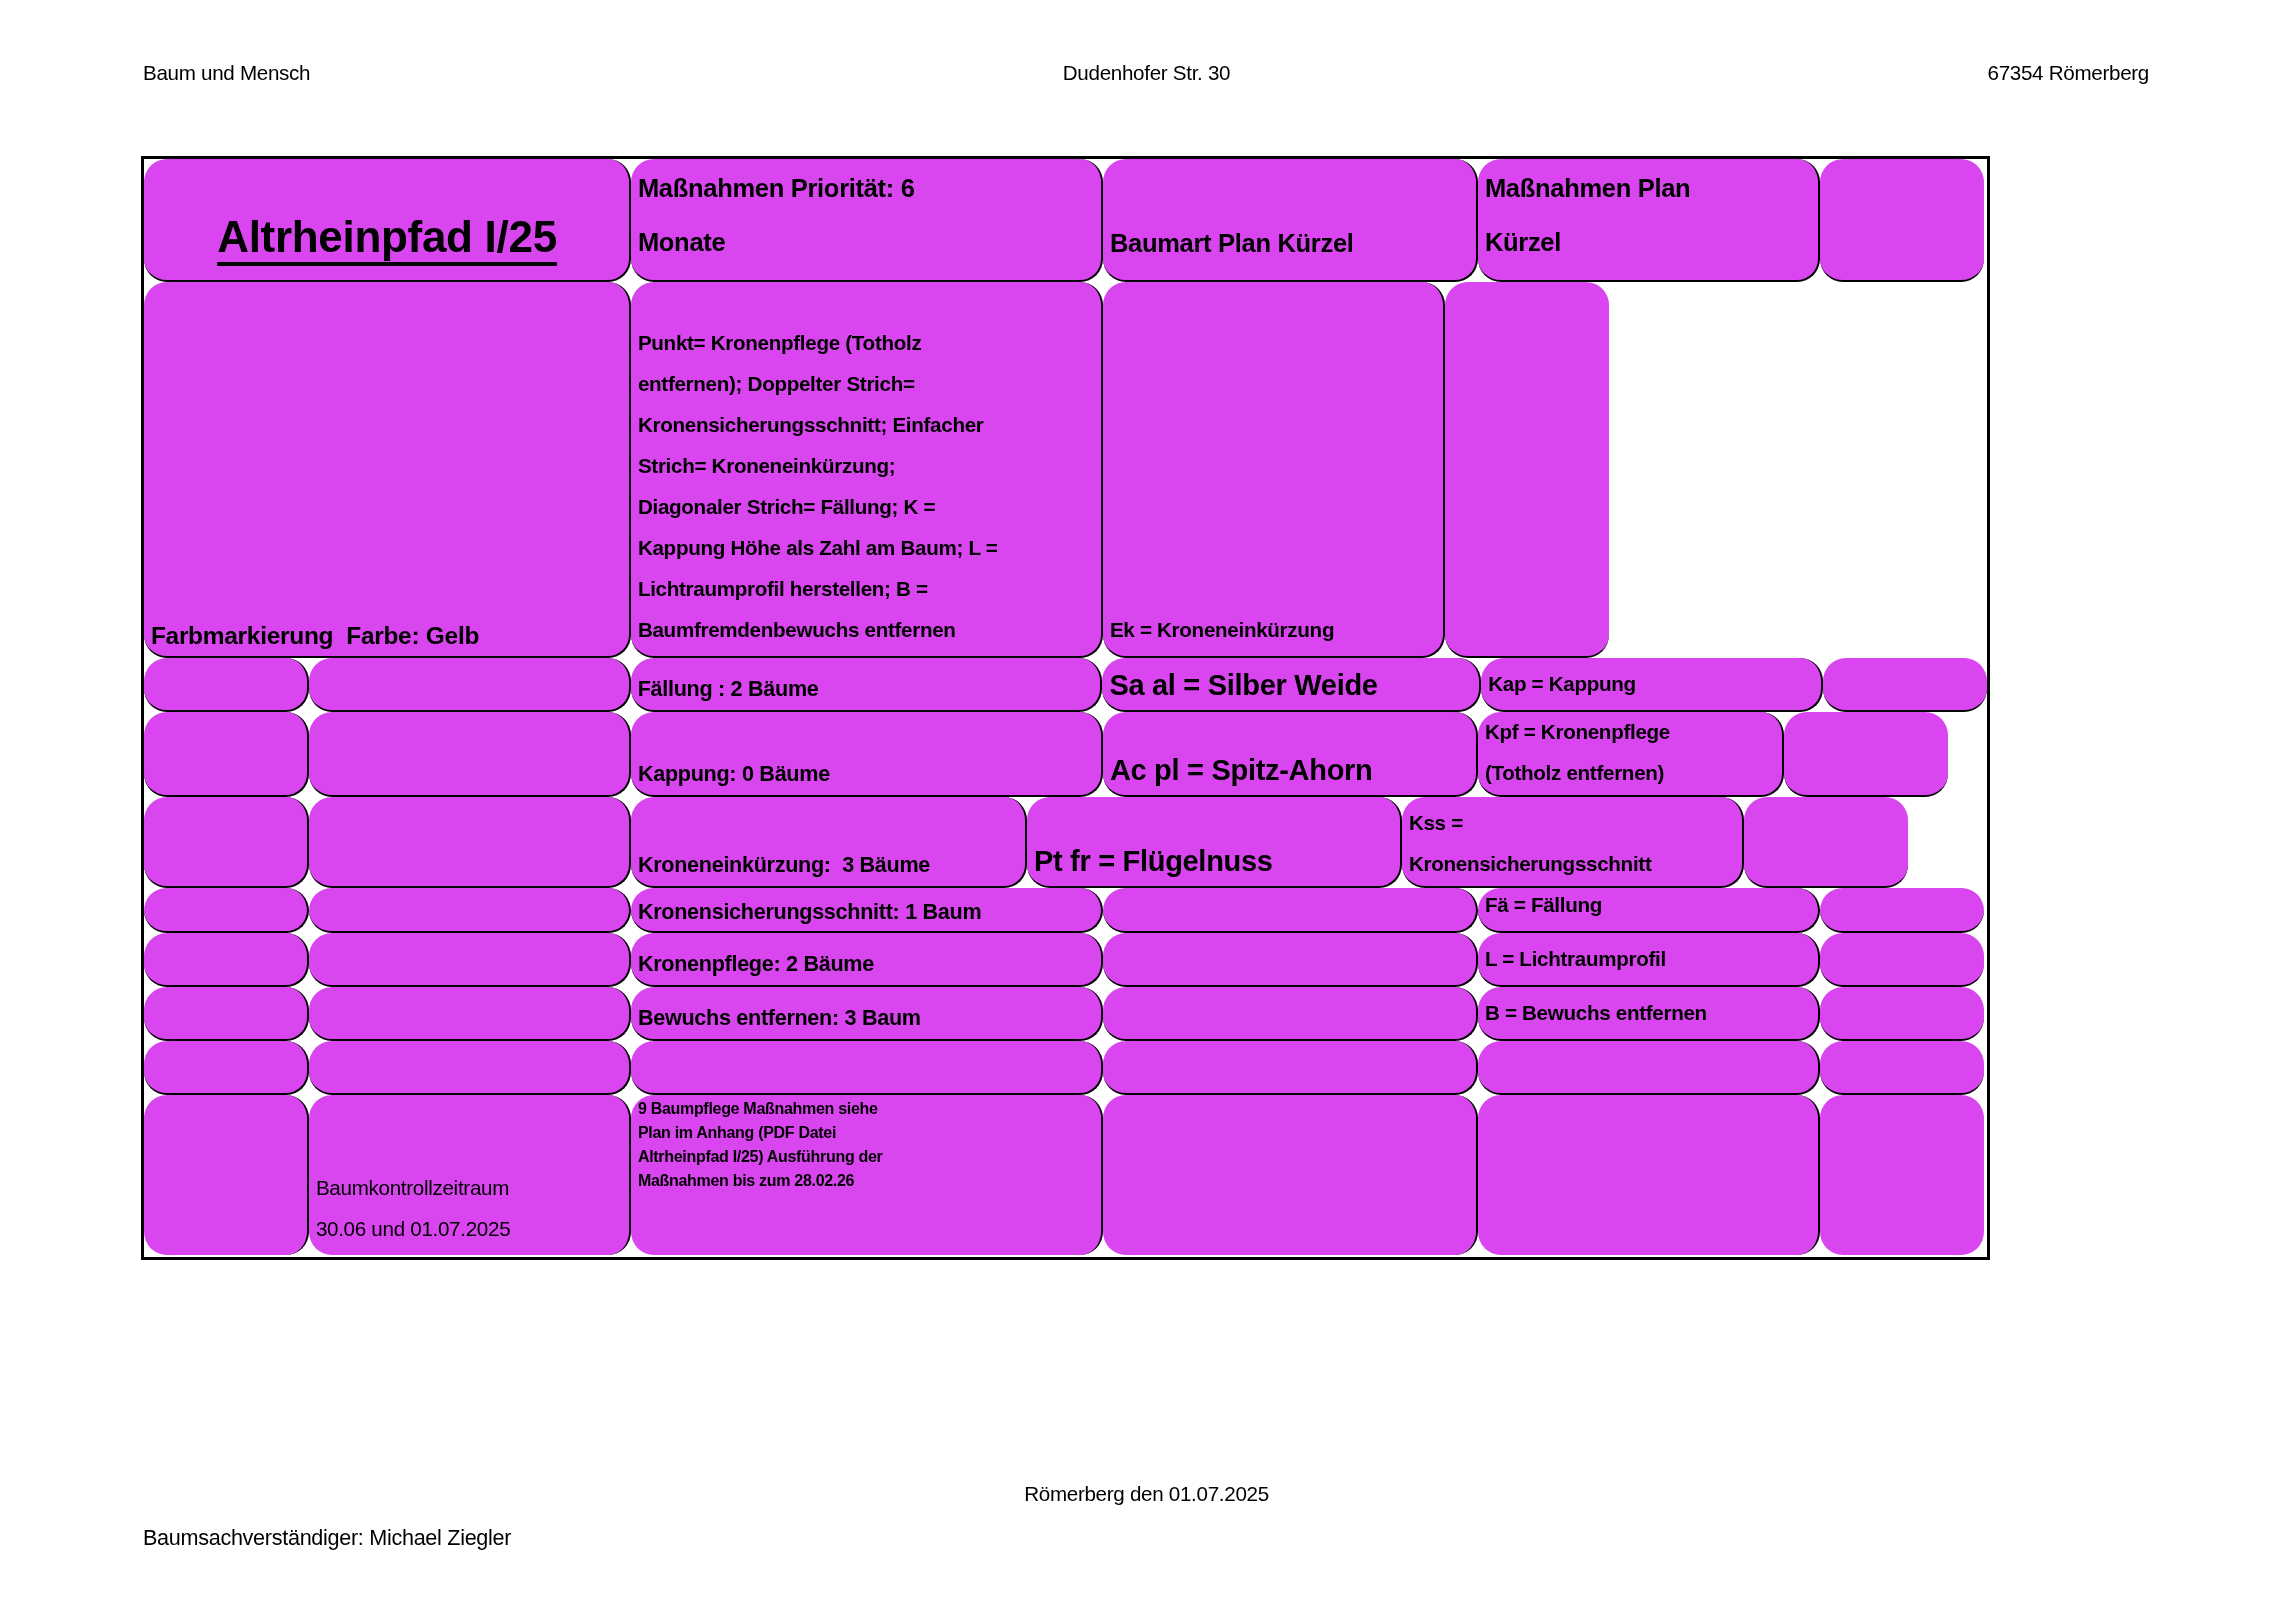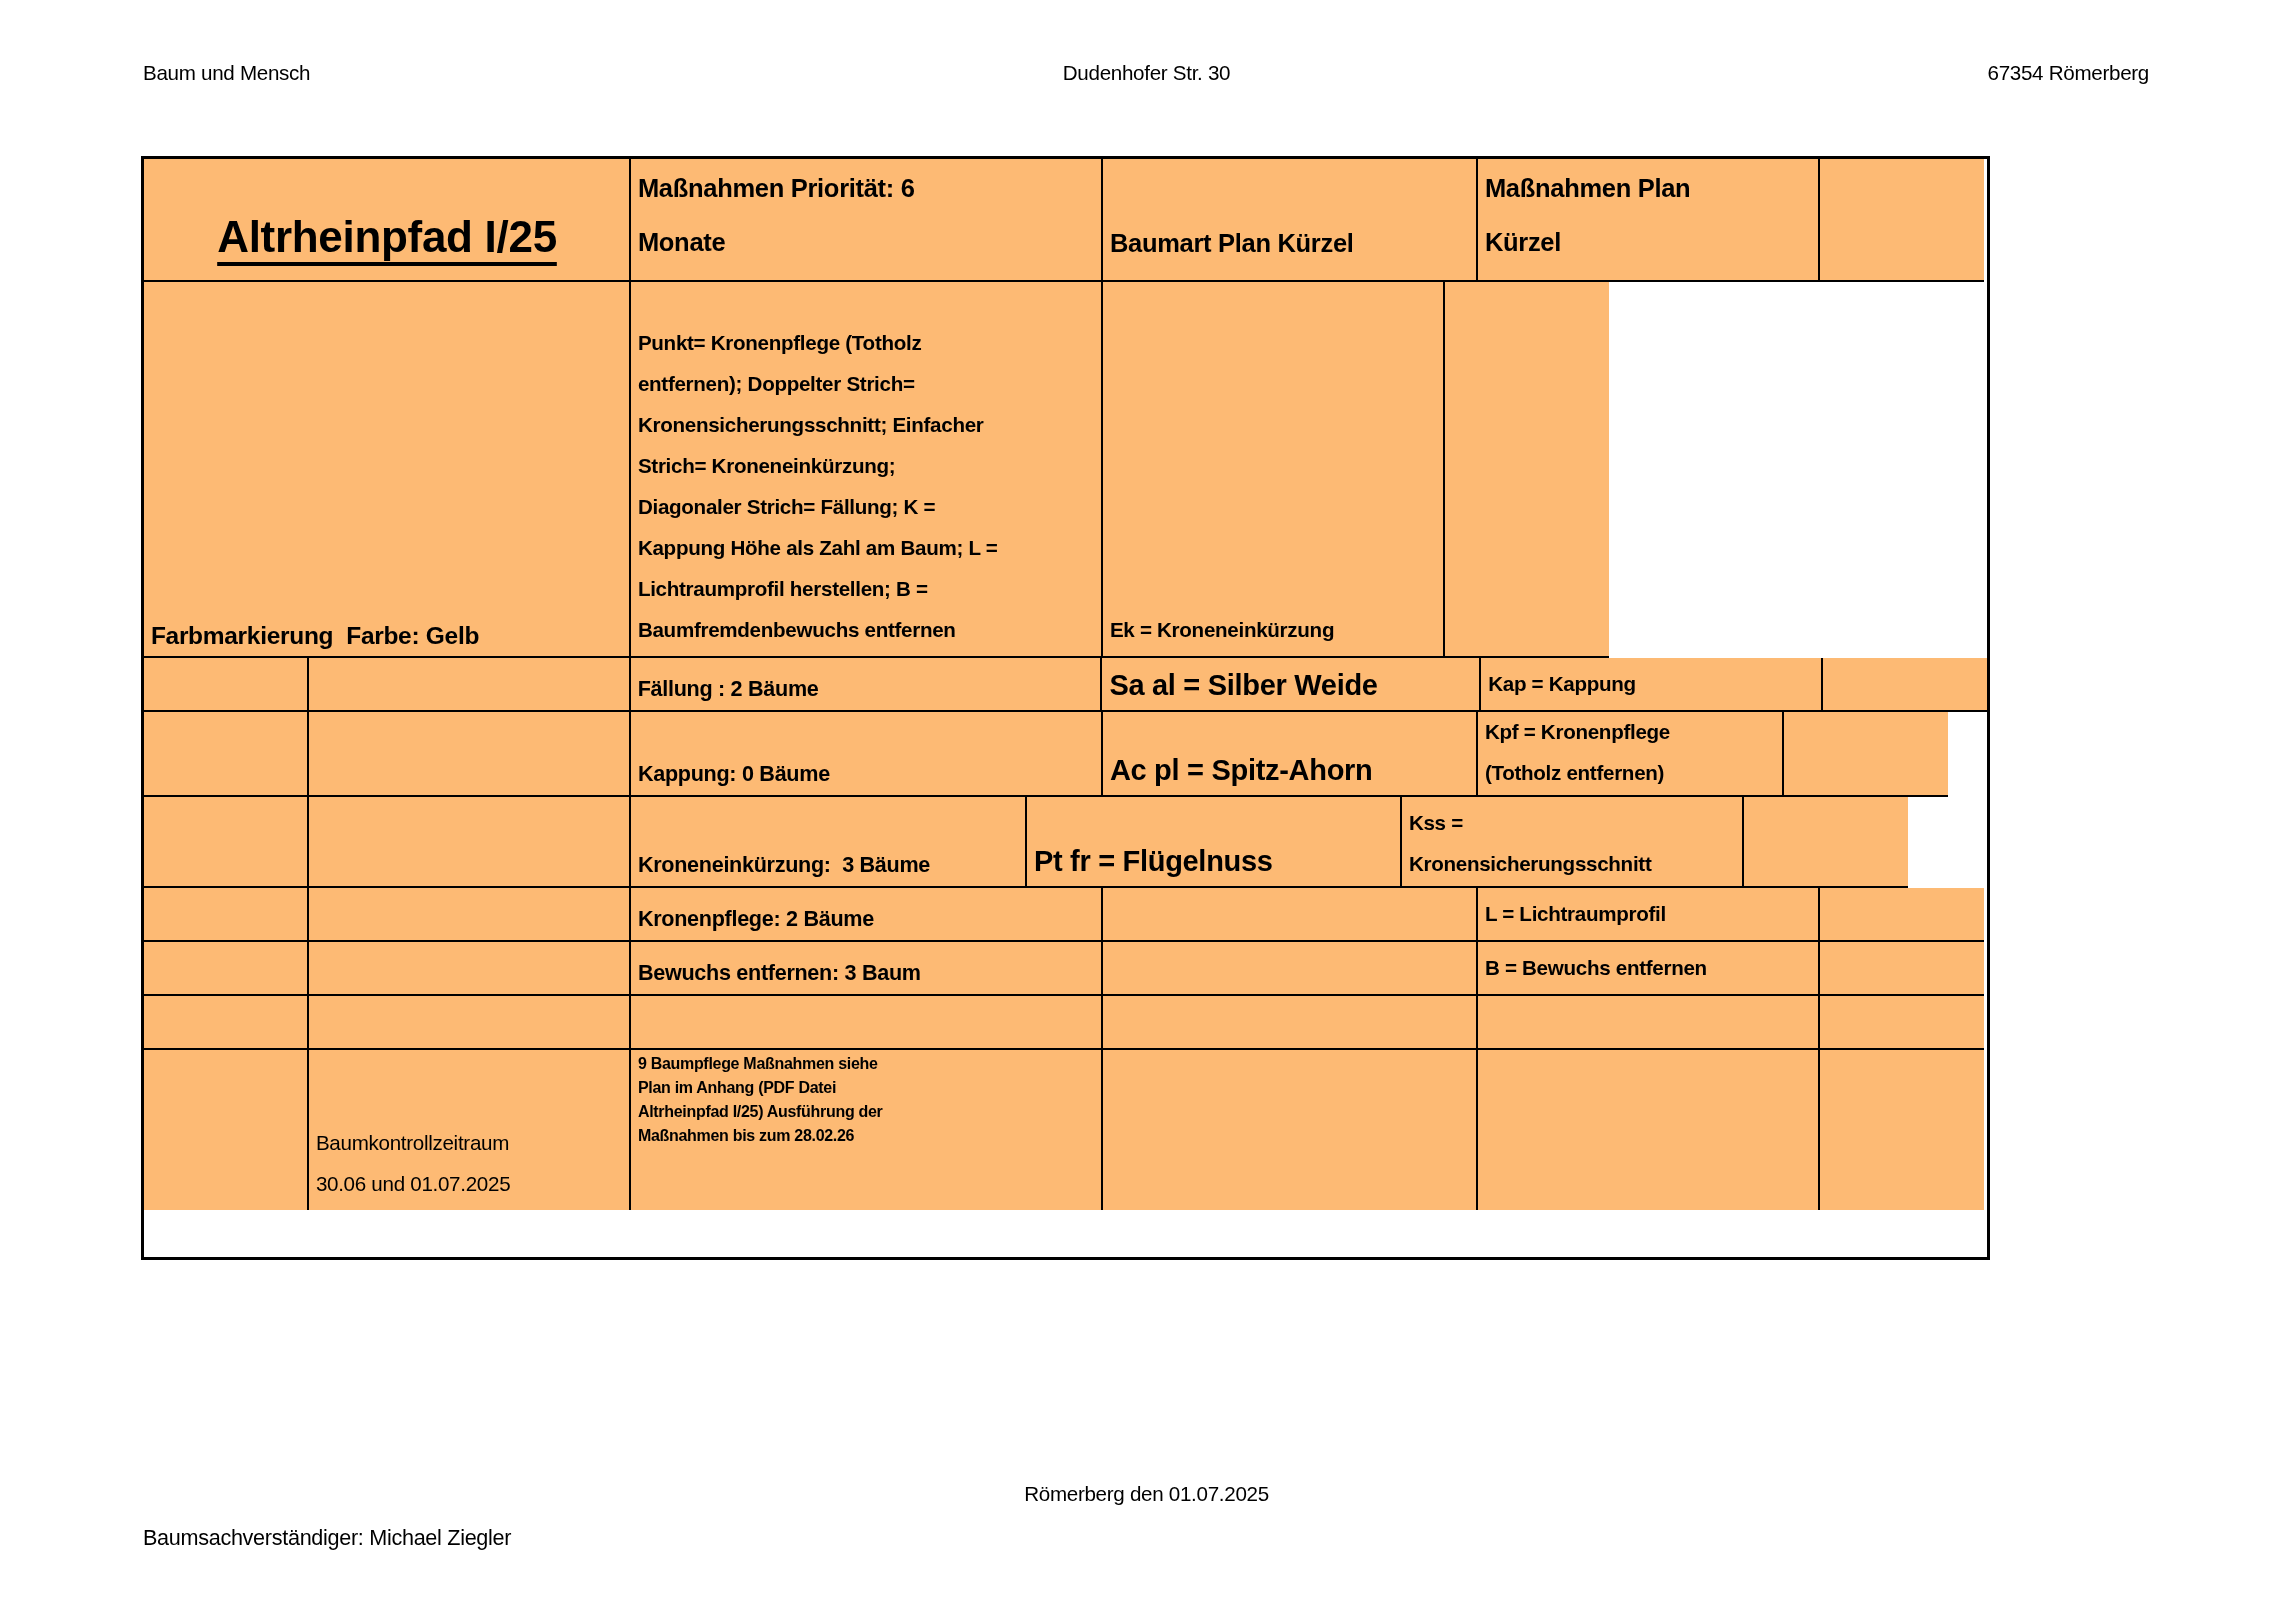--- a/index.html
+++ b/index.html
@@ -16,21 +16,21 @@
   .hdr-right { position:absolute; right:144px; top:61px; font-size:20.6px; font-weight:400; }
 
   
   .doc-table {
     position:absolute; left:141px; top:156px; width:1849px; height:1104px;
     border:3.9px solid #000; box-sizing:border-box; display:flex; flex-direction:column; background:#fff;
   }
   .trow { display:flex; flex:none; }
   .cell {
     box-sizing:border-box; border-right:2px solid #000; border-bottom:2px solid #000;
-    display:flex; align-items:flex-end; padding:3.9px 5.9px 7.8px 6.9px; overflow:hidden; background:#fdba74;
+    display:flex; align-items:flex-end; padding:3.9px 5.9px 7.8px 6.9px; overflow:hidden; background:#d946ef;border-radius:23px;
   }
   .cell:last-child { border-right:none; }
   .trow:last-child .cell { border-bottom:none; }
 
   .va-top    { align-items:flex-start; }
 
   
   .t-title   { font-size:44px; font-weight:700; text-decoration:underline; text-decoration-thickness:3.9px; text-underline-offset:9.8px; }
   .t-h       { font-size:25.5px; font-weight:700; line-height:54px; }
   .t-mark    { font-size:24.5px; font-weight:700; }
@@ -140,20 +140,32 @@
       <div class="cell" style="width:375px">
           <span class="t-species">Pt fr = Flügelnuss</span>
         </div>
       <div class="cell pb2" style="width:342px">
           <span class="t-code">Kss =
 Kronensicherungsschnitt</span>
         </div>
       <div class="cell" style="width:164px"></div>
     </div>
 
+    <div class="trow" style="height:45px">
+      <div class="cell" style="width:165px"></div>
+      <div class="cell" style="width:322px"></div>
+      <div class="cell pb6" style="width:472px">
+          <span class="t-label">Kronensicherungsschnitt: 1 Baum</span>
+        </div>
+      <div class="cell" style="width:375px"></div>
+      <div class="cell pb6" style="width:342px">
+          <span class="t-code">Fä = Fällung</span>
+        </div>
+      <div class="cell" style="width:164px"></div>
+    </div>
 
     <div class="trow" style="height:54px">
       <div class="cell" style="width:165px"></div>
       <div class="cell" style="width:322px"></div>
       <div class="cell" style="width:472px">
           <span class="t-label">Kronenpflege: 2 Bäume</span>
         </div>
       <div class="cell pb6" style="width:375px"></div>
       <div class="cell pb6" style="width:342px">
           <span class="t-code">L = Lichtraumprofil</span>

